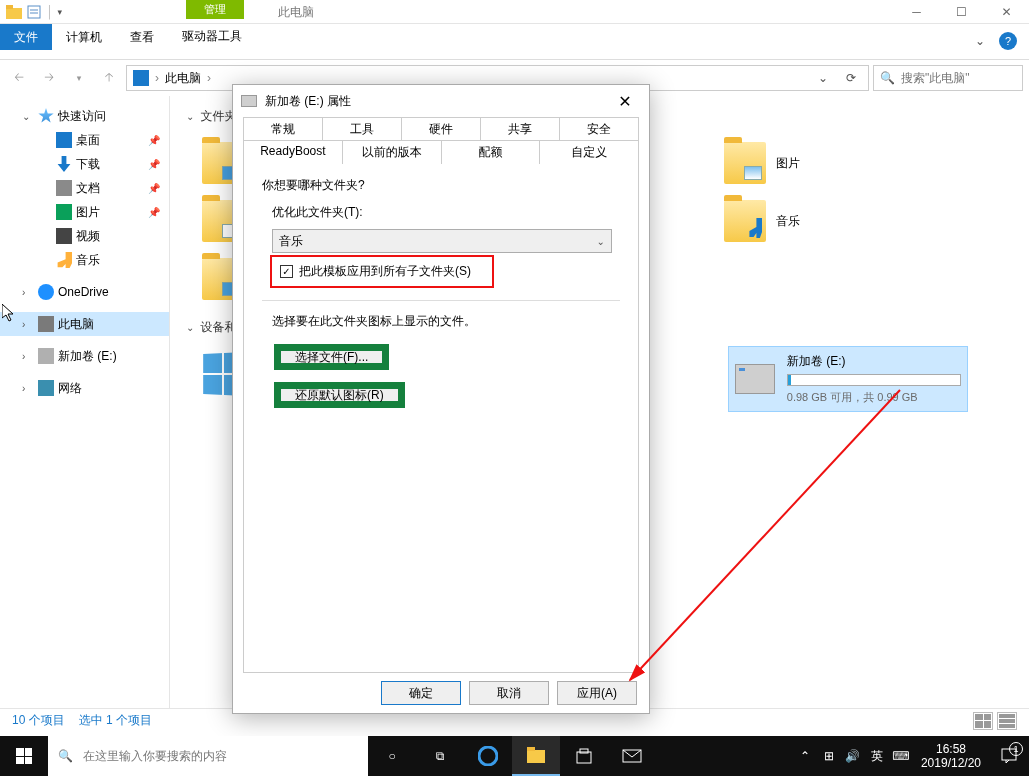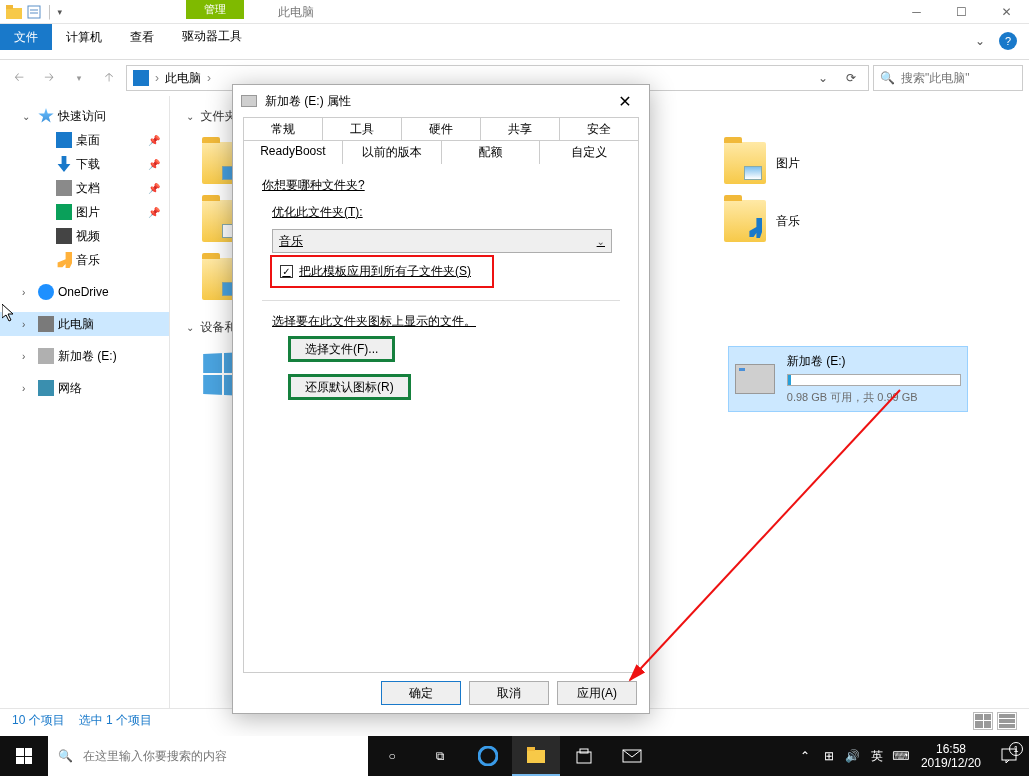--- a/index.html
+++ b/index.html
@@ -86,30 +86,30 @@
 .dialog-titlebar { height: 32px; display: flex; align-items: center; padding: 16px 8px; }
 .dialog-title-icon { width: 16px; height: 12px; background: #cfcfcf; border: 1px solid #999; margin-right: 8px; }
 .dialog-title { flex: 1; }
 .dialog-close { width: 32px; height: 24px; display: flex; align-items: center; justify-content: center; font-size: 16px; }
 .dialog-body { flex: 1; padding: 0 10px; }
 .tabrow { display: flex; height: 24px; }
 .tabrow .tab { flex: 1; border: 1px solid #ccc; border-bottom: none; text-align: center; padding-top: 3px; background: #fff; }
 .tabrow .tab + .tab { border-left: none; }
 .tabrow.row2 { margin-top: -1px; }
 .tabrow .tab.active { background: #fff; position: relative; z-index: 2; }
-.tab-content { border: 1px solid #ccc; border-top: none; height: 510px; padding: 14px 18px; margin-top: -1px; text-decoration: underline; }
+.tab-content { border: 1px solid #ccc; border-top: none; height: 510px; padding: 14px 18px; margin-top: -1px; }
 .fieldset-label { margin-bottom: 10px; }
 .indent { margin-left: 10px; }
 .combo { width: 340px; height: 24px; border: 1px solid #adadad; background: #efefef; display: flex; align-items: center; padding: 0 6px; margin: 8px 0 4px; }
 .combo-arrow { margin-left: auto; color: #555; font-size: 10px; }
 .checkbox-row { display: flex; align-items: center; gap: 6px; padding: 6px 8px; margin: 4px 0 14px; width: 220px; }
 .checkbox-row.highlighted { outline: 2px solid #e11; }
 .chk { width: 13px; height: 13px; border: 1px solid #333; display: flex; align-items: center; justify-content: center; font-size: 10px; }
 .sep { height: 1px; background: #ddd; margin: 2px 0 12px; }
-.btn-sm { height: 26px; padding: 0 14px; border: 3px solid #15803d; background: #efefef; display: inline-flex; align-items: center; margin: 6px 16px; }
+.btn-sm { height: 26px; padding: 0 14px; border: 7px solid #15803d; background: #efefef; display: inline-flex; align-items: center; margin: 6px 2px; }
 .dialog-buttons { height: 46px; display: flex; justify-content: flex-end; align-items: center; gap: 8px; padding: 0 12px; }
 .dlg-btn { width: 80px; height: 24px; border: 1px solid #adadad; background: #efefef; display: flex; align-items: center; justify-content: center; }
 .dlg-btn.default { border: 1px solid #1979ca; }
 
 
 .taskbar { position: absolute; bottom: 0; left: 0; right: 0; height: 40px; background: #101010; display: flex; align-items: center; color: #fff; }
 .start-btn { width: 48px; height: 40px; display: flex; align-items: center; justify-content: center; }
 .win-logo { width: 16px; height: 16px; display: grid; grid-template-columns: 1fr 1fr; grid-template-rows: 1fr 1fr; gap: 1px; }
 .win-logo div { background: #fff; }
 .search-bar { width: 320px; height: 40px; background: #fff; display: flex; align-items: center; padding: 0 10px; gap: 10px; color: #777; }
@@ -366,21 +366,21 @@
           <span>音乐</span>
           <span class="combo-arrow">⌄</span>
         </div>
         <div class="checkbox-row highlighted">
           <div class="chk">✓</div>
           <span>把此模板应用到所有子文件夹(S)</span>
         </div>
       </div>
       <div class="sep"></div>
       <div class="indent">
-        <div style="">选择要在此文件夹图标上显示的文件。</div>
+        <div style="margin-bottom:8px">选择要在此文件夹图标上显示的文件。</div>
         <div class="btn-sm">
             <span>选择文件(F)...</span>
           </div><br>
         <div class="btn-sm">
             <span>还原默认图标(R)</span>
           </div>
       </div>
     </div>
   </div>
   <div class="dialog-buttons">

